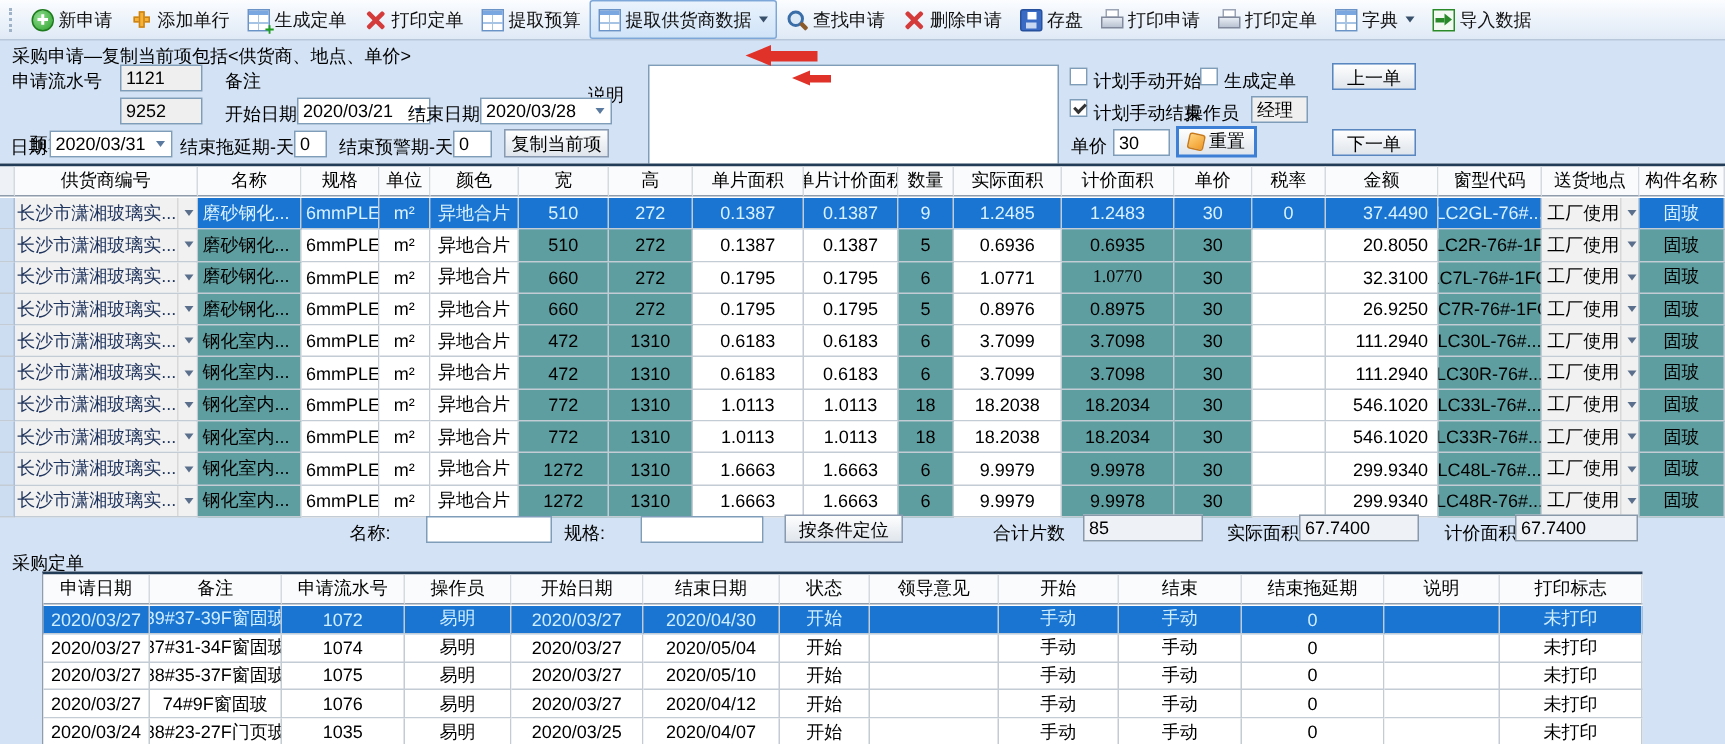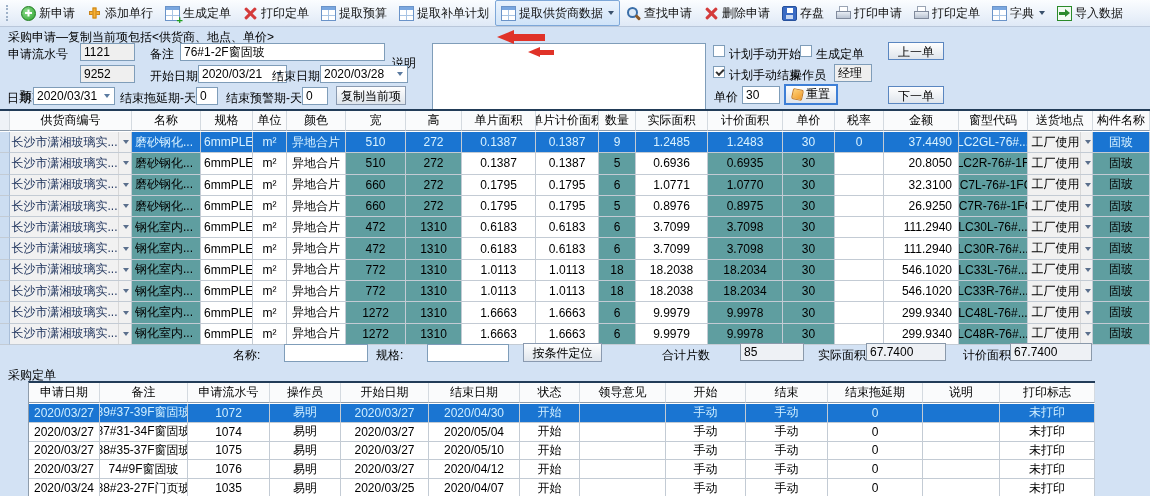--- a/index.html
+++ b/index.html
@@ -122,24 +122,20 @@
         <span class="tb-label">生成定单</span>
       </div>
       <div class="tb-btn">
         <span class="ic ic-x"></span>
         <span class="tb-label">打印定单</span>
       </div>
       <div class="tb-btn">
         <span class="ic ic-table"></span>
         <span class="tb-label">提取预算</span>
       </div>
-      <div class="tb-btn">
-        <span class="ic ic-table"></span>
-        <span class="tb-label">提取补单计划</span>
-      </div>
       <div class="tb-btn tb-active">
         <span class="ic ic-table"></span>
         <span class="tb-label">提取供货商数据</span>
         <span class="dd-arrow"></span>
       </div>
       <div class="tb-btn">
         <span class="ic ic-search"></span>
         <span class="tb-label">查找申请</span>
       </div>
       <div class="tb-btn">
@@ -167,21 +163,20 @@
         <span class="ic ic-import"></span>
         <span class="tb-label">导入数据</span>
       </div>
     </div>
 
   <span class="lbl" style="left:8px;top:29px;">采购申请—复制当前项包括&lt;供货商、地点、单价&gt;</span>
 
   <span class="lbl" style="left:8px;top:46px;">申请流水号</span>
   <input class="inp ro" style="left: 80px; top: 43px; width: 55px;" readonly="" value="1121">
   <span class="lbl" style="left:150px;top:46px;">备注</span>
-  <input class="inp" style="left: 180px; top: 43px; width: 205px;" value="76#1-2F窗固玻">
   <span class="lbl" style="left:392px;top:55px;">说明</span>
   <textarea class="note-box" style=""></textarea>
 
   <span class="lbl" style="left:20px;top:68px;margin-top:20px;">预算流水号</span>
   <input class="inp ro" style="left: 80px; top: 65px; width: 55px;" readonly="" value="9252">
   <span class="lbl" style="left:150px;top:68px;">开始日期</span>
   <div class="dcombo" style="left:198px;top:65px;width:89px;">
     <span class="dc-text">2020/03/21</span>
     <span class="dc-arr"></span>
   </div>
@@ -316,21 +311,21 @@
         <div class="g-cell g-teal al-left" style="width: 69px;">磨砂钢化...</div>
         <div class="g-cell g-plain al-left" style="width: 52px;">6mmPLE...</div>
         <div class="g-cell g-plain" style="width: 34px;">m²</div>
         <div class="g-cell g-plain" style="width: 59px;">异地合片</div>
         <div class="g-cell g-teal" style="width: 60px;">660</div>
         <div class="g-cell g-teal" style="width: 56px;">272</div>
         <div class="g-cell g-plain" style="width: 74px;">0.1795</div>
         <div class="g-cell g-plain" style="width: 63px;">0.1795</div>
         <div class="g-cell g-teal" style="width: 37px;">6</div>
         <div class="g-cell g-plain" style="width: 72px;">1.0771</div>
-        <div class="g-cell g-teal" style="width: 75px;">1.0770</div>
+        <div class="g-cell g-teal" style="width: 75px; font-family: Liberation Serif, serif;">1.0770</div>
         <div class="g-cell g-teal" style="width: 52px;">30</div>
         <div class="g-cell g-plain" style="width: 49px;"></div>
         <div class="g-cell g-plain al-right" style="width: 75px;">32.3100</div>
         <div class="g-cell g-teal" style="width: 69px;">LC7L-76#-1FO</div>
         <div class="g-cell g-combo2" style="width: 65px;">
           <div class="combo-box">
             <span class="combo-text">工厂使用</span>
             <span class="combo-arr"></span>
           </div>
         </div>
@@ -554,21 +549,21 @@
         <div class="g-cell g-teal" style="width: 57px;">固玻</div>
       </div>
     </div>
 
   <span class="lbl" style="left:233px;top:347px;">名称:</span>
   <input class="inp" style="left: 284px; top: 344px; width: 84px;">
   <span class="lbl" style="left:376px;top:347px;">规格:</span>
   <input class="inp" style="left: 427px; top: 344px; width: 82px;">
   <button class="btn" style="left:523px;top:343px;width:79px;height:19px;">按条件定位</button>
   <span class="lbl" style="left:662px;top:347px;">合计片数</span>
-  <span class="tot" style="left:740px;top:343px;width:64px;">85</span>
+  <span class="tot" style="left:722px;top:343px;width:80px;">85</span>
   <span class="lbl" style="left:818px;top:347px;">实际面积</span>
   <span class="tot" style="left:866px;top:343px;width:80px;">67.7400</span>
   <span class="lbl" style="left:963px;top:347px;">计价面积</span>
   <span class="tot" style="left:1010px;top:343px;width:82px;">67.7400</span>
 
   <span class="orders-title">采购定单</span>
   <div class="grid" id="orders-grid">
       <div class="g-row g-head">
         <div class="g-cell" style="width: 71px;">申请日期</div>
         <div class="g-cell" style="width: 88px;">备注</div>

